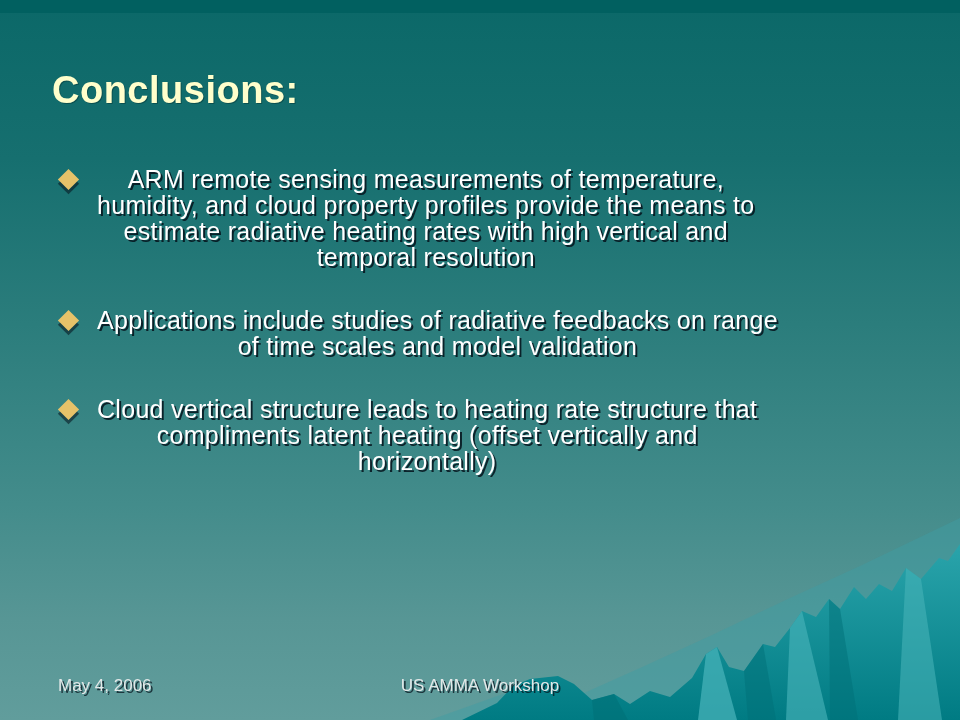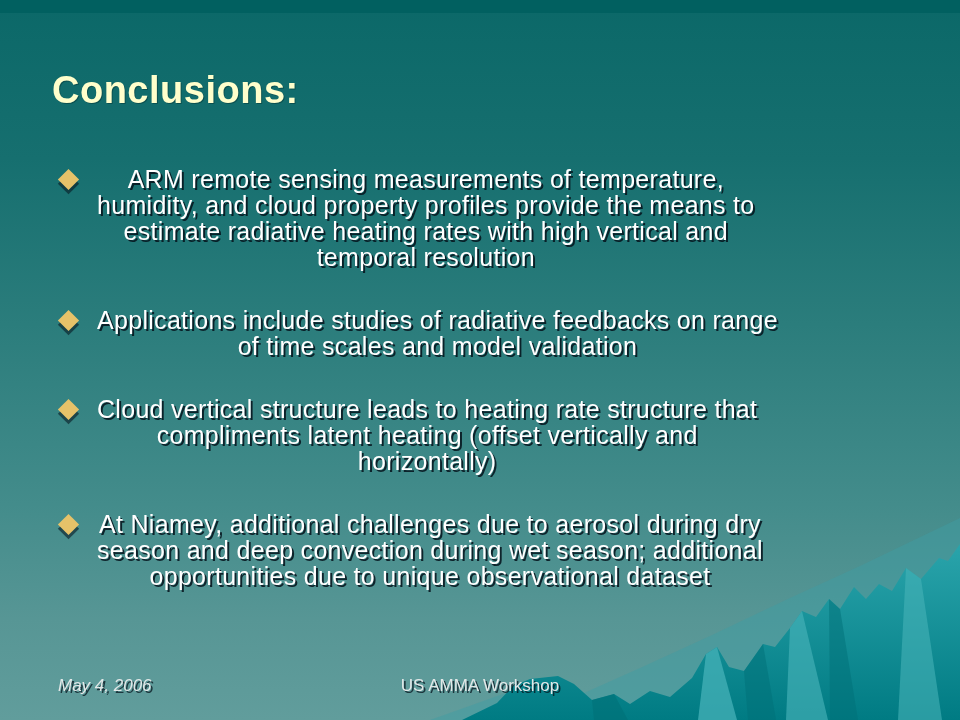--- a/index.html
+++ b/index.html
@@ -57,21 +57,20 @@
     color: #FFFFFF;
     text-shadow: 2px 2px 0 rgba(6,20,30,0.88);
     white-space: pre-line;
   }
   .footer-date {
     position: absolute;
     left: 58px; top: 676px;
     font-size: 17px;
     color: #E2E8E8;
     text-shadow: 2px 2px 0 rgba(6,20,30,0.75);
-    font-style: italic;
   }
   .footer-event {
     position: absolute;
     left: 0; top: 676px;
     width: 100%;
     text-align: center;
     font-size: 17px;
     color: #E2E8E8;
     text-shadow: 2px 2px 0 rgba(6,20,30,0.75);
   }
@@ -118,25 +117,19 @@
 of time scales and model validation</span>
     </div>
 
     <div class="bullet">
       <span class="diamond"></span>
       <span class="bullet-text">Cloud vertical structure leads to heating rate structure that
 compliments latent heating (offset vertically and
 horizontally)</span>
     </div>
 
-    <div class="bullet">
-      <span class="diamond"></span>
-      <span class="bullet-text">At Niamey, additional challenges due to aerosol during dry
-season and deep convection during wet season; additional
-opportunities due to unique observational dataset</span>
-    </div>
 
   </div>
 
   <div class="footer-date">May 4, 2006</div>
   <div class="footer-event">US AMMA Workshop</div>
 
 </div>
 
 </body></html>

